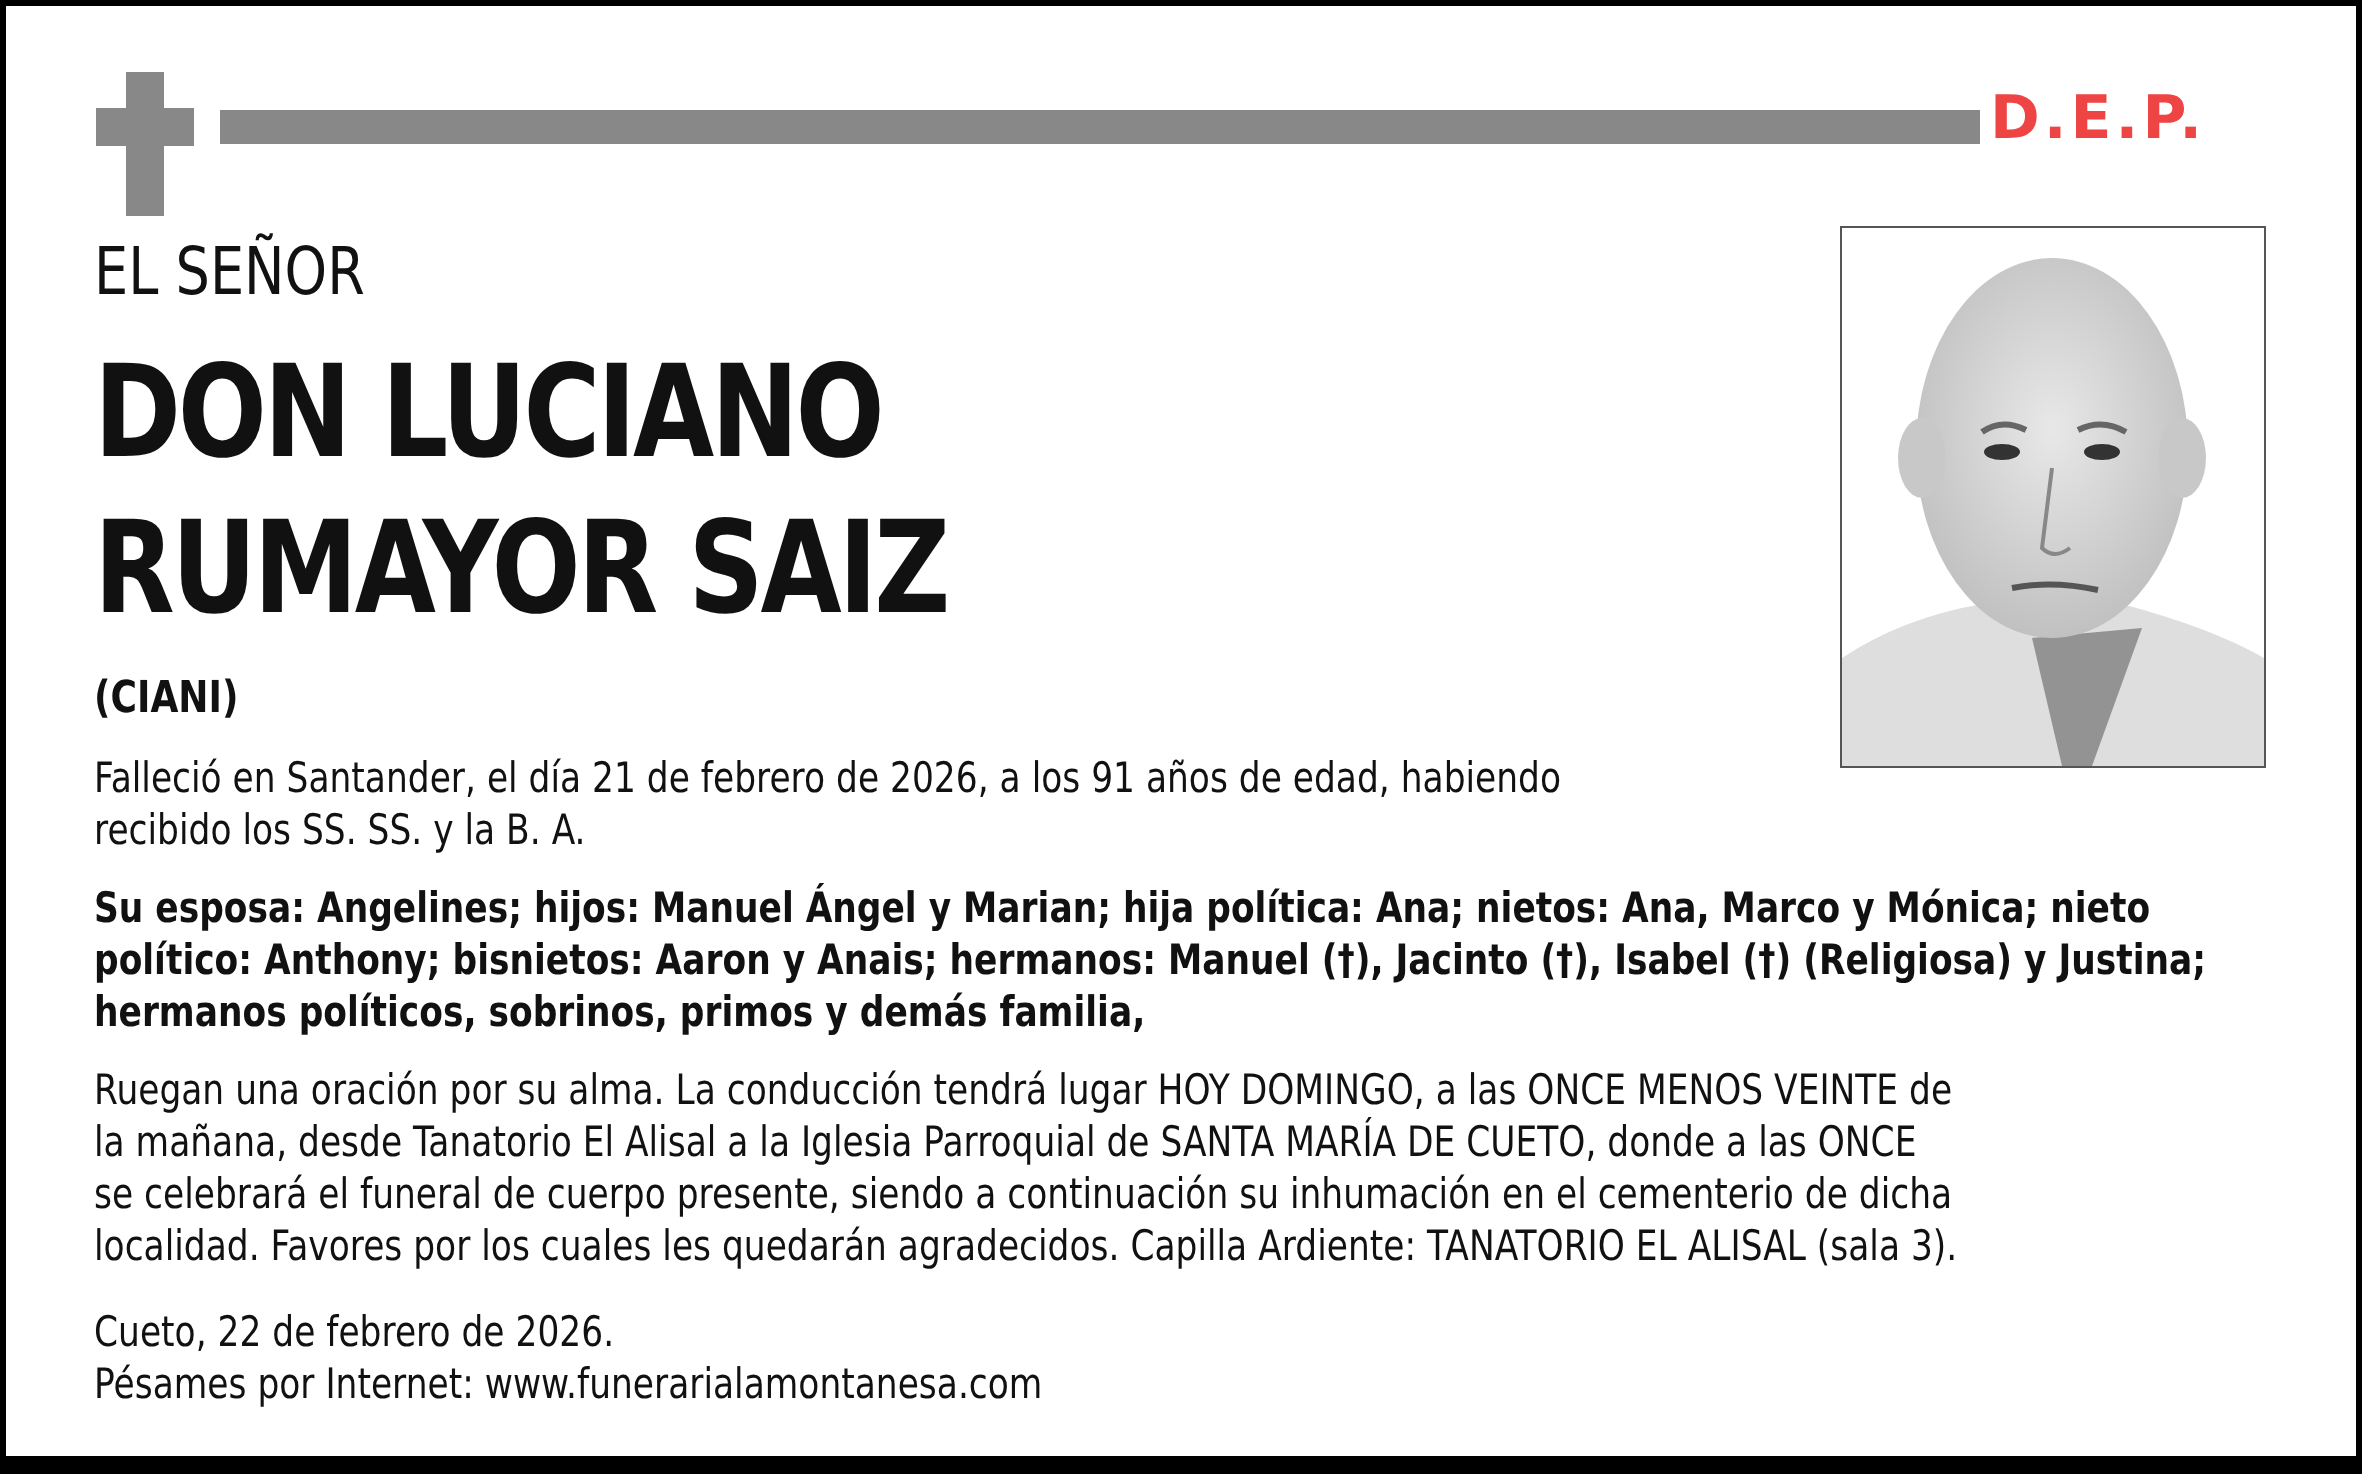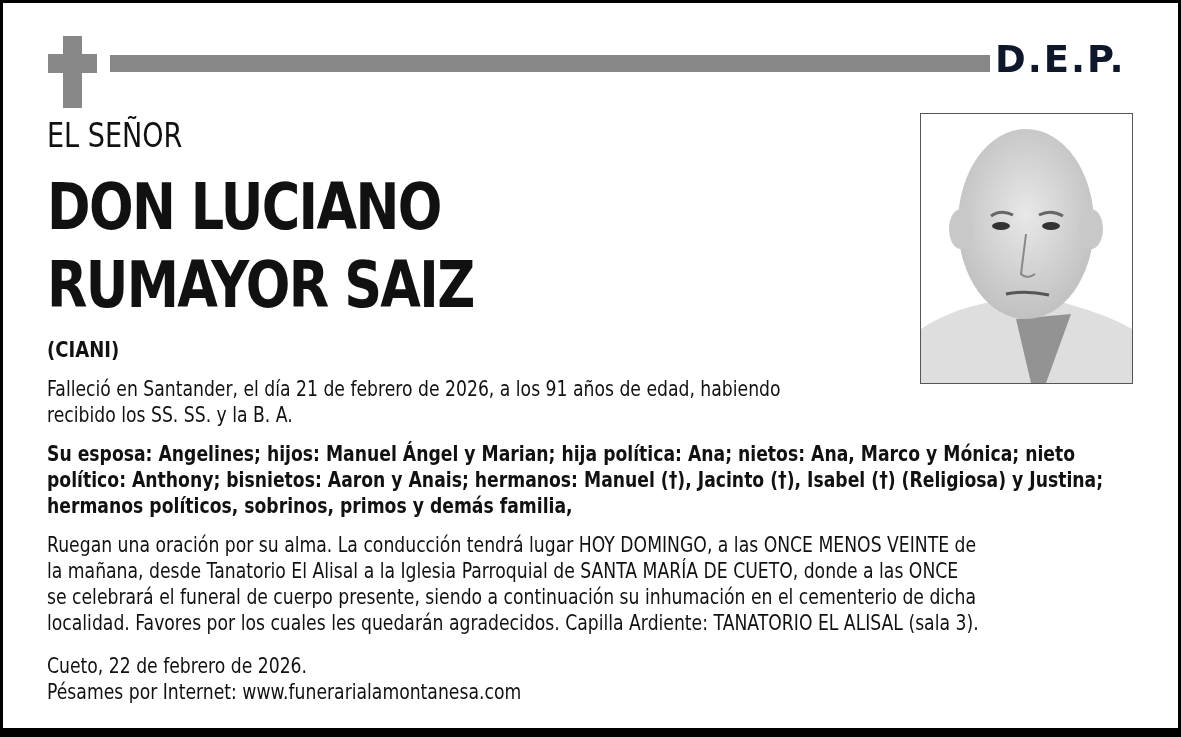--- a/index.html
+++ b/index.html
@@ -1,21 +1,21 @@
 <!DOCTYPE html>
 <html><head>
 <meta charset="utf-8">
 <style>
   html, body { margin:0; padding:0; background:#fff; }
   body { width:1181px; height:737px; position:relative; overflow:hidden; font-family:"Liberation Sans", sans-serif; color:#111; }
   .frame { position:absolute; left:0; top:0; width:1181px; height:737px; box-sizing:border-box; border-top:3px solid #000; border-left:3px solid #000; border-right:3px solid #000; border-bottom:9px solid #000; }
   .cross-v { position:absolute; left:63px; top:36px; width:19px; height:72px; background:#888; }
   .cross-h { position:absolute; left:48px; top:54px; width:49px; height:19px; background:#888; }
   .rule { position:absolute; left:110px; top:55px; width:880px; height:17px; background:#888; }
-  .dep { position:absolute; left:995px; top:36px; font-family:"DejaVu Sans", sans-serif; font-weight:bold; font-size:37px; letter-spacing:2px; color:#0f172a; line-height:48px; }
+  .dep { position:absolute; left:995px; top:36px; font-family:"DejaVu Sans", sans-serif; font-weight:bold; font-size:30px; letter-spacing:2px; color:#ef4444; line-height:48px; }
   .el-senor { position:absolute; left:47px; top:116px; font-size:33px; line-height:40px; font-family:"DejaVu Sans", sans-serif; font-weight:normal; transform:scaleX(0.82); transform-origin:left top; }
   .name { position:absolute; left:47px; top:168px; font-family:"DejaVu Sans", sans-serif; font-weight:bold; font-size:64px; line-height:78px; letter-spacing:-2px; transform:scaleX(0.82); transform-origin:left top; white-space:nowrap; }
   .alias { position:absolute; left:47px; top:336px; font-family:"DejaVu Sans", sans-serif; font-weight:bold; font-size:22px; line-height:28px; transform:scaleX(0.82); transform-origin:left top; }
   .photo { position:absolute; left:920px; top:113px; width:213px; height:271px; border:1px solid #555; box-sizing:border-box; background:#fff; overflow:hidden; }
   .txt { position:absolute; left:47px; font-family:"DejaVu Sans", sans-serif; font-size:21px; line-height:26px; transform:scaleX(0.82); transform-origin:left top; white-space:nowrap; }
   .bold { font-weight:bold; }
 </style>
 </head>
 <body>
 

